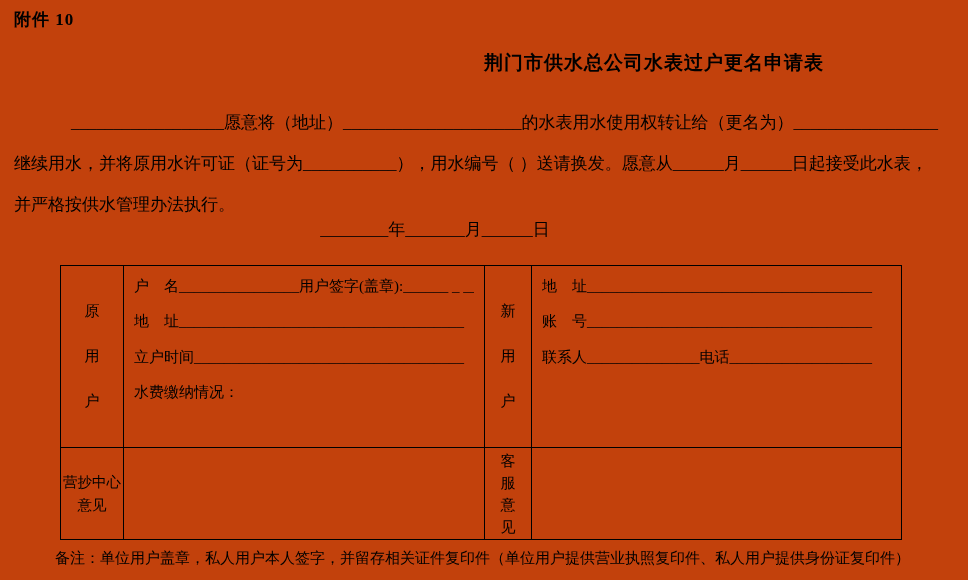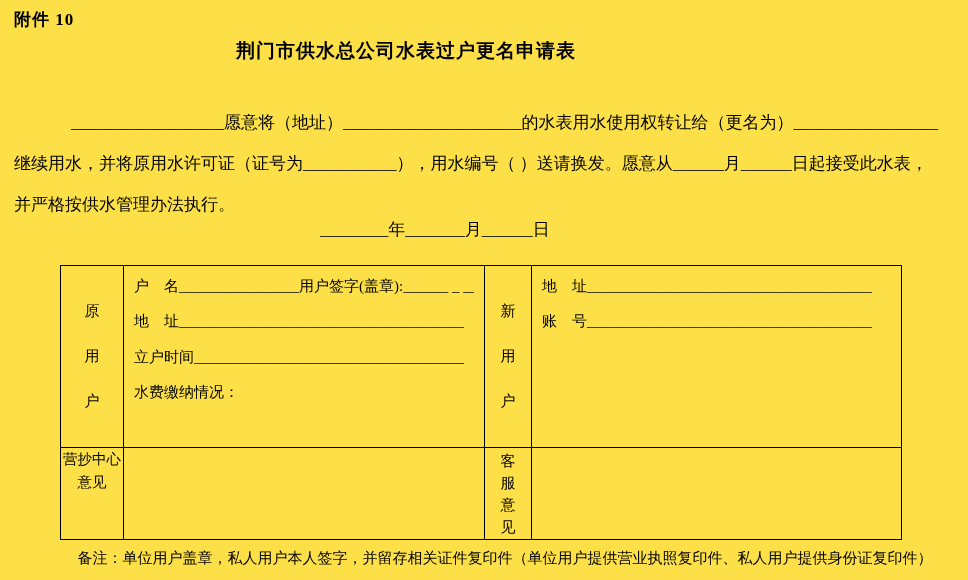--- a/index.html
+++ b/index.html
@@ -1,30 +1,30 @@
 <!DOCTYPE html>
 <html><head>
 <meta charset="utf-8">
 <style>
   html,body{margin:0;padding:0;background:#fff;}
   .page{
     position:relative;
     width:968px;height:580px;
-    background:#fde047;color:#000;
+    background:#c2410c;color:#000;
     font-family:"Liberation Serif", serif;
     overflow:hidden;
     text-decoration:underline;
   }
   .attachment{
     position:absolute;left:14px;top:8px;
     font-size:17px;font-weight:600;letter-spacing:1px;
   }
   .title{
     position:absolute;left:0;top:38px;width:812px;
-    margin:0;text-align:center;
+    margin:12px;text-align:right;
     font-size:19px;font-weight:600;letter-spacing:1px;
   }
   .para{
     position:absolute;left:14px;top:102px;width:940px;
     font-size:17px;line-height:41px;white-space:nowrap;overflow:hidden;
   }
   .para-line{height:41px;}
   .para-line.indent{text-indent:41px;text-align:center;}
   .date-line{
     position:absolute;left:0;top:218px;width:870px;
@@ -44,30 +44,30 @@
   .cell.bl{border-left:1.5px solid #000;}
   .cell.bt{border-top:1.5px solid #000;}
   .hdr-v{
     display:flex;flex-direction:column;
     align-items:center;justify-content:center;
   }
   .hdr-v .vchar{line-height:45px;}
   .hdr-v4 .vchar{line-height:22px;}
   .hdr-c{
     display:flex;flex-direction:column;
-    align-items:center;
+    align-items:center;justify-content:center;
     font-size:14.5px;line-height:23px;text-align:center;
   }
   .content{padding:3px 10px 0 10px;}
   .field-line{
     line-height:35.4px;white-space:nowrap;overflow:hidden;
   }
   .footnote{
     position:absolute;left:55px;top:549px;width:900px;
-    font-size:15px;white-space:nowrap;overflow:hidden;text-align:center;
+    font-size:15px;white-space:nowrap;overflow:hidden;
   }
 </style>
 </head>
 <body>
 
 <div class="page">
 
   <div class="attachment">附件 10</div>
 
   <h1 class="title">荆门市供水总公司水表过户更名申请表</h1>
@@ -97,20 +97,21 @@
 
     <div class="cell bl hdr-v">
       <span class="vchar">新</span>
       <span class="vchar">用</span>
       <span class="vchar">户</span>
     </div>
 
     <div class="cell bl content">
       <div class="field-line">地　址______________________________________</div>
       <div class="field-line">账　号______________________________________</div>
+      <div class="field-line">联系人_______________电话___________________</div>
     </div>
 
     <div class="cell bt hdr-c">
       <div>营抄中心</div>
       <div>意见</div>
     </div>
 
     <div class="cell bl bt"></div>
 
     <div class="cell bl bt hdr-v hdr-v4">

